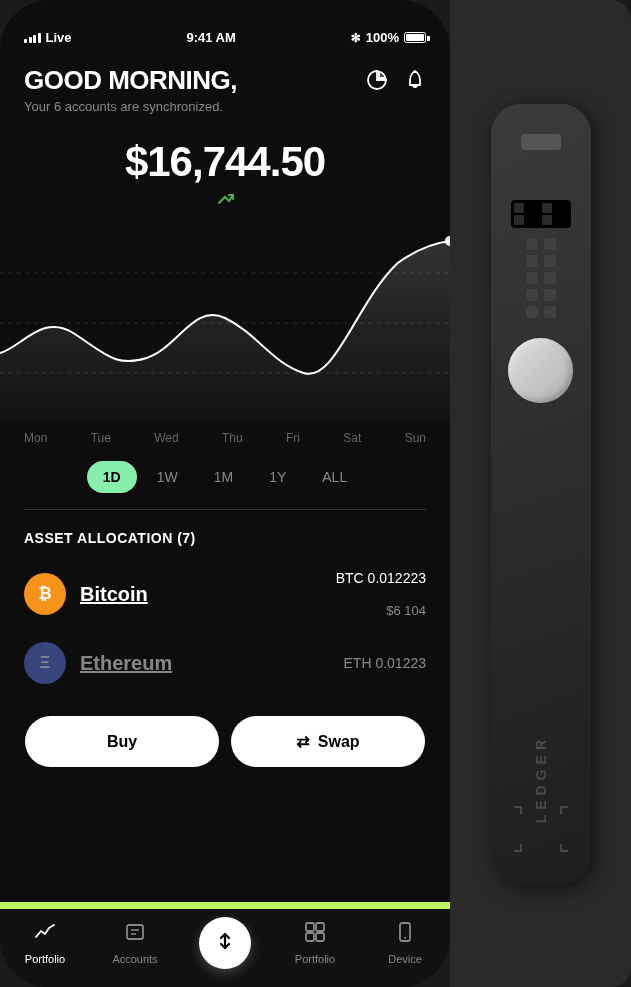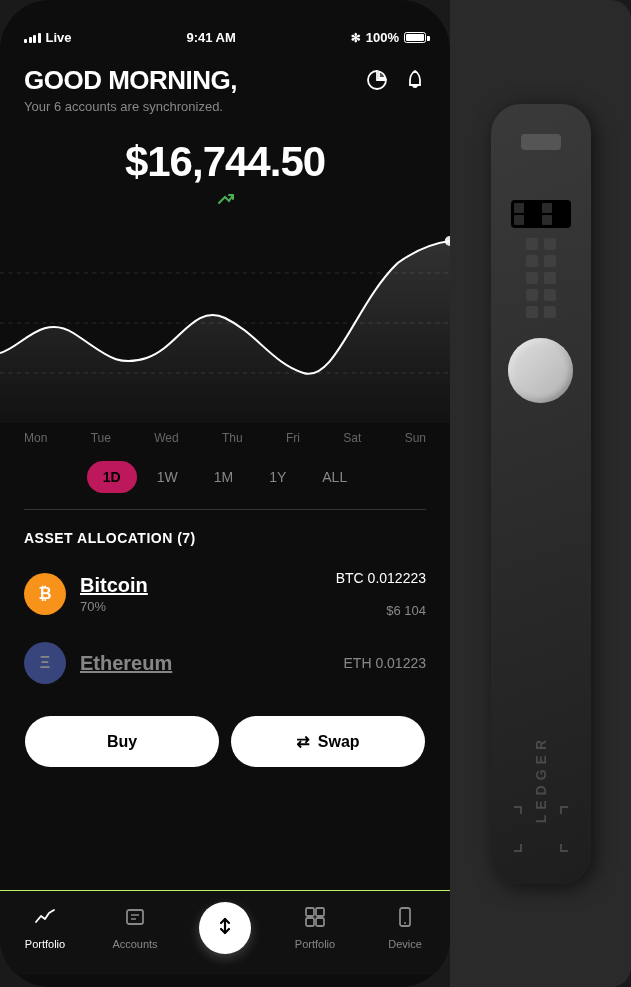--- a/index.html
+++ b/index.html
@@ -136,21 +136,21 @@
       padding: 8px 16px;
       border-radius: 20px;
       background: transparent;
       color: #888;
       border: none;
       font-size: 14px;
       cursor: pointer;
       font-weight: 500;
     }
     .time-btn.active {
-      background: #be185d;
+      background: #86efac;
       color: #000;
       font-weight: 700;
     }
 
     
     .divider {
       height: 1px;
       background: #333;
       margin: 0 24px;
     }
@@ -231,25 +231,25 @@
       color: #000;
     }
     .btn-swap {
       background: #fff;
       color: #000;
     }
 
     
     .bottom-nav {
       position: absolute;
-      bottom: 12px;
+      bottom: 0;
       left: 0; right: 0;
       height: 85px;
       background: #111;
-      border-top: 1px solid #bef264;
+      border-top: 7px solid #bef264;
       display: flex;
       align-items: center;
       justify-content: space-around;
       padding-bottom: 10px;
     }
     .nav-item {
       display: flex;
       flex-direction: column;
       align-items: center;
       gap: 4px;
@@ -412,21 +412,20 @@
   </div>
 
   <div class="divider"></div>
 
   <div class="section-title">ASSET ALLOCATION (7)</div>
 
   <div class="asset-item">
     <div class="asset-icon" style="background:#f7931a;">₿</div>
     <div class="asset-info">
       <div class="asset-name">Bitcoin</div>
-      <div class="asset-pct">70%</div>
     </div>
     <div class="asset-values">
       <div class="asset-crypto">BTC 0.012223</div>
       <div class="asset-fiat">$6 104</div>
     </div>
   </div>
 
   <div class="asset-item" style="opacity:0.5; margin-bottom:4px;">
     <div class="asset-icon" style="background:#627eea;">Ξ</div>
     <div class="asset-info">

